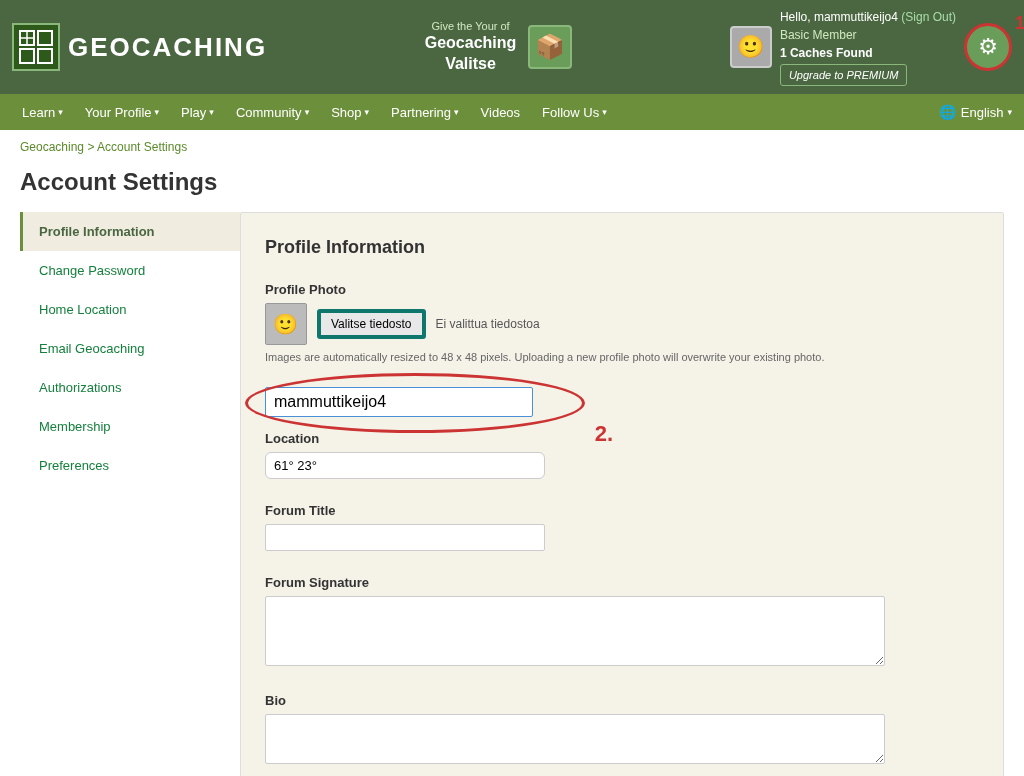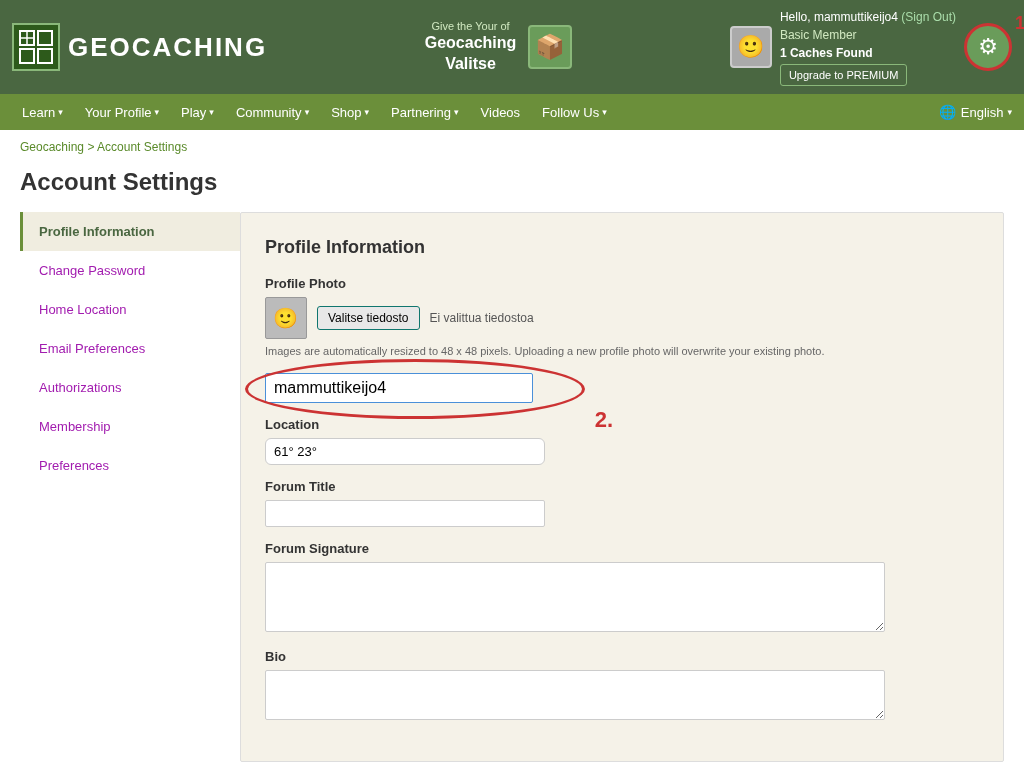--- a/index.html
+++ b/index.html
@@ -106,20 +106,21 @@
     .upgrade-btn {
       background: #4a6741;
       border: 1px solid #8ab87a;
       color: #fff;
       padding: 4px 8px;
       font-size: 11px;
       cursor: pointer;
       border-radius: 3px;
       margin-top: 2px;
       display: block;
+      font-style: italic;
     }
     .gear-btn {
       width: 48px;
       height: 48px;
       background: #6a9c5a;
       border: 3px solid #cc3333;
       border-radius: 50%;
       display: flex;
       align-items: center;
       justify-content: center;
@@ -197,21 +198,21 @@
 
     
     .sidebar {
       width: 220px;
       flex-shrink: 0;
     }
     .sidebar-item {
       padding: 12px 16px;
       cursor: pointer;
       font-size: 13px;
-      color: #a21caf;
+      color: #15803d;
       border-left: 3px solid transparent;
     }
     .sidebar-item.active {
       background: #f0ede0;
       border-left: 3px solid #6b8f3a;
       font-weight: bold;
       color: #4a6741;
     }
 
     
@@ -247,37 +248,38 @@
       border: 1px solid #999;
       display: flex;
       align-items: center;
       justify-content: center;
       font-size: 20px;
       color: #666;
       border-radius: 2px;
     }
     .file-btn {
       background: #e8e8e8;
-      border: 1px solid #0f766e;
+      border: 4px solid #0f766e;
       padding: 4px 10px;
       font-size: 12px;
       cursor: pointer;
       border-radius: 3px;
     }
     .no-file-text {
       color: #555;
       font-size: 12px;
     }
     .photo-hint {
       font-size: 11px;
       color: #666;
       margin-bottom: 16px;
     }
     .form-field {
       margin-bottom: 14px;
+      margin-top: 24px;
     }
     .text-input {
       width: 268px;
       padding: 5px 8px;
       border: 1px solid #ccc;
       font-size: 16px;
       border-radius: 2px;
       background: #fff;
     }
     .text-input.highlighted {
@@ -437,21 +439,21 @@
     <div class="sidebar-item active">
       <span>Profile Information</span>
     </div>
     <div class="sidebar-item">
       <span>Change Password</span>
     </div>
     <div class="sidebar-item">
       <span>Home Location</span>
     </div>
     <div class="sidebar-item">
-      <span>Email Preferences</span>
+      <span>Email Geocaching</span>
     </div>
     <div class="sidebar-item">
       <span>Authorizations</span>
     </div>
     <div class="sidebar-item">
       <span>Membership</span>
     </div>
     <div class="sidebar-item">
       <span>Preferences</span>
     </div>

